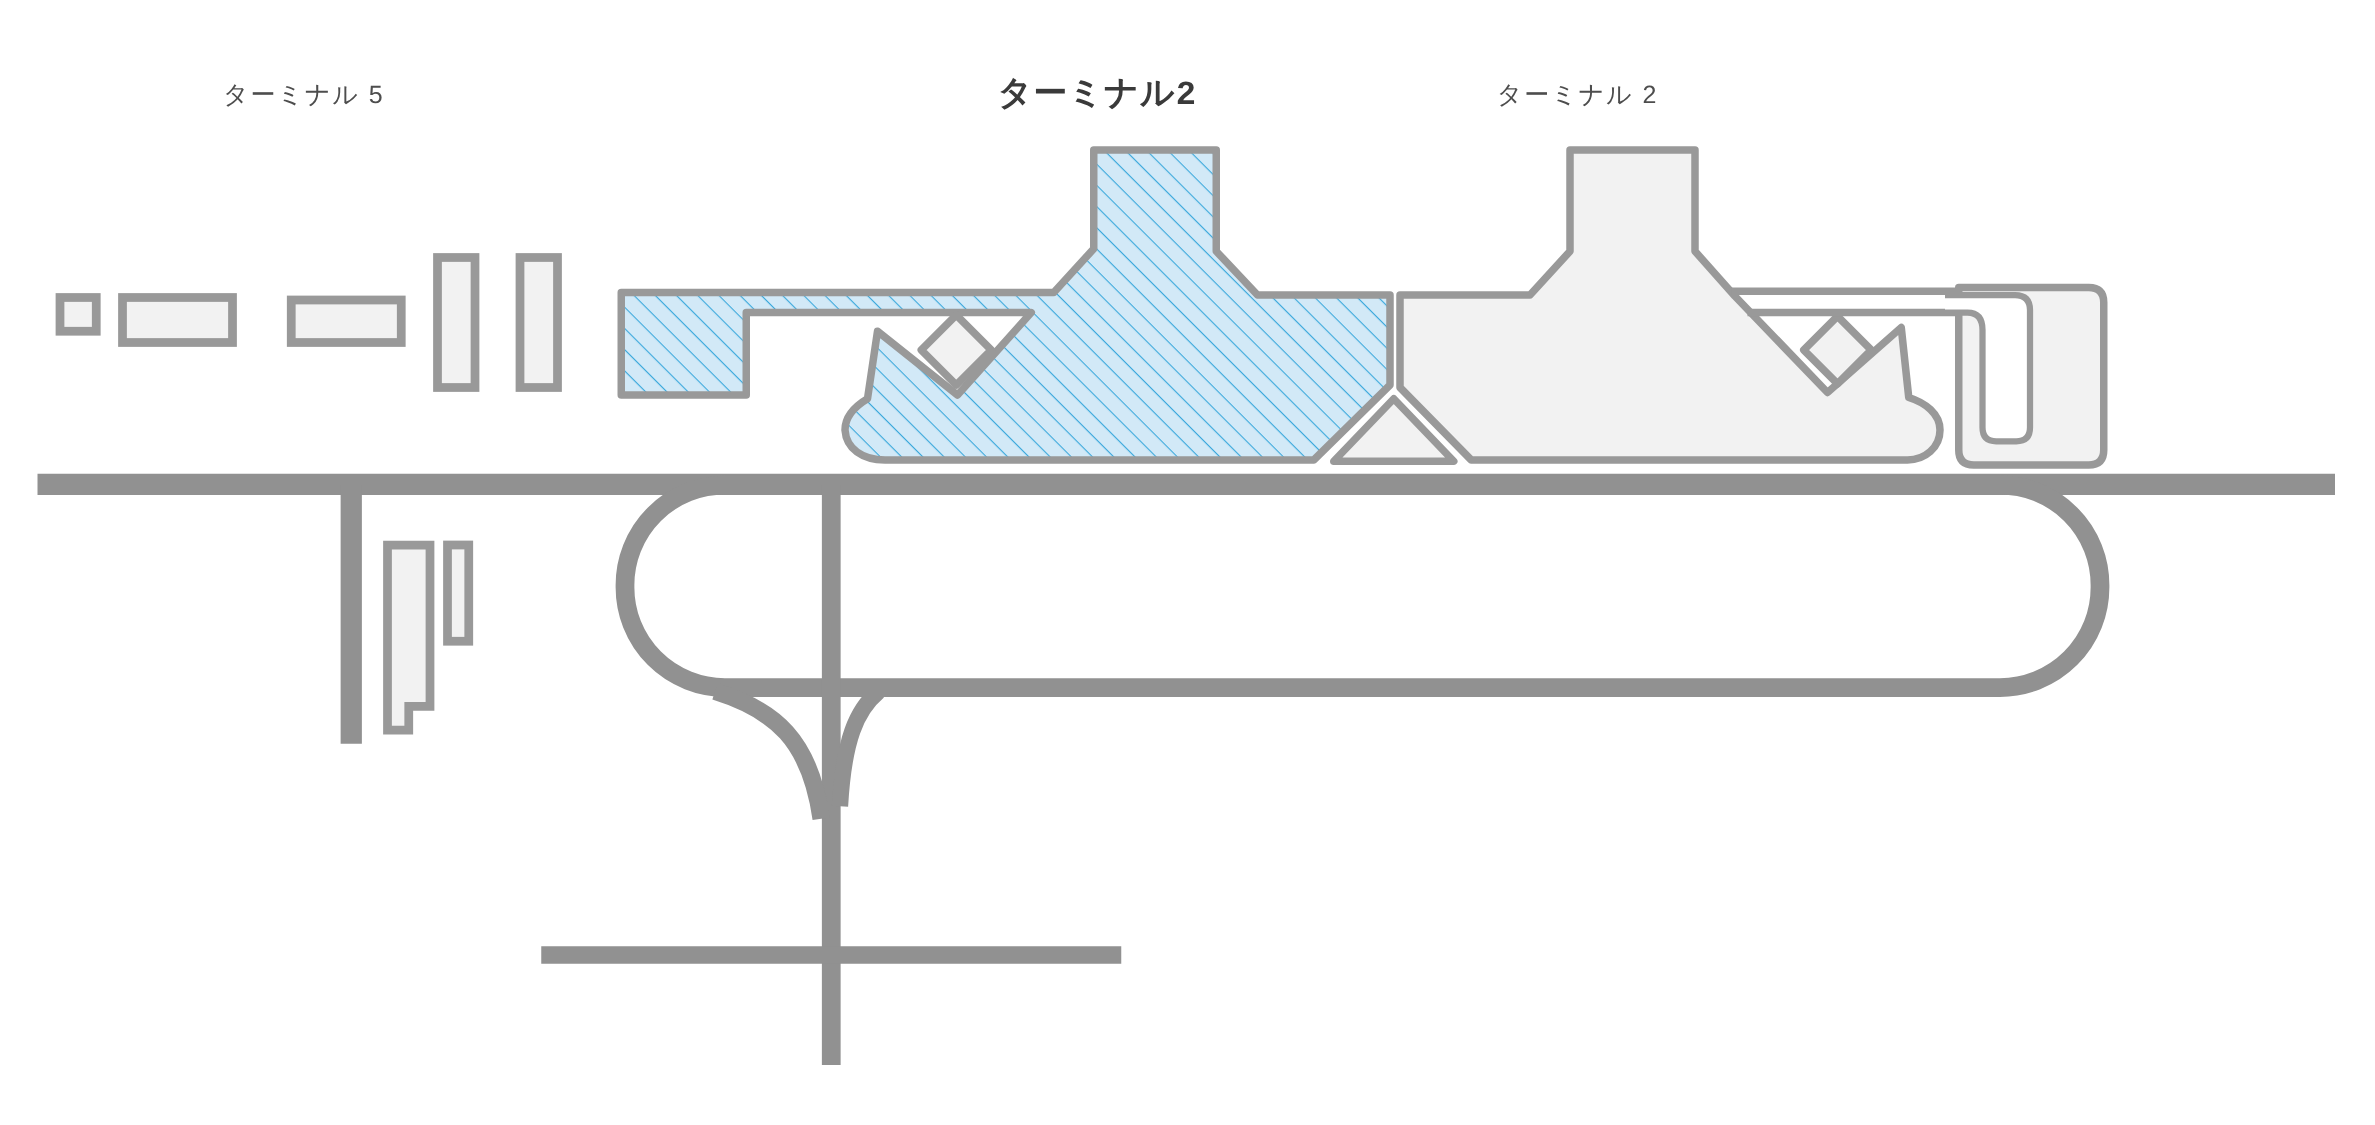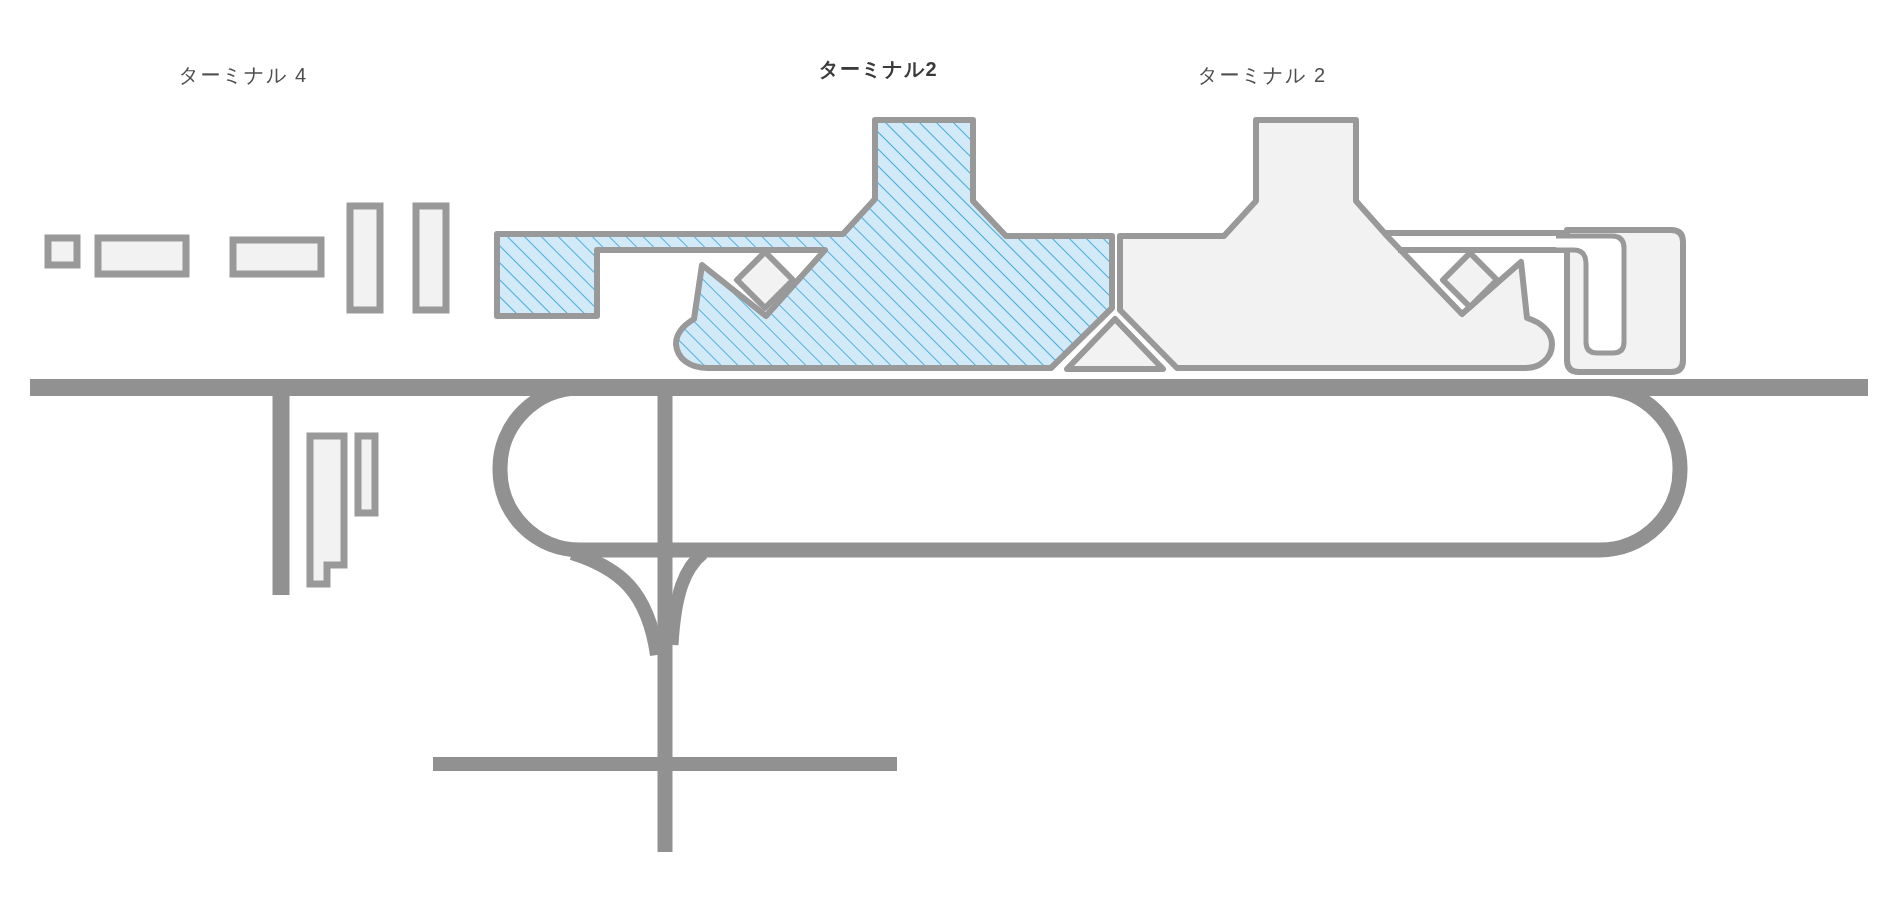--- a/index.html
+++ b/index.html
@@ -14,23 +14,24 @@
     position:absolute;
     transform:translateX(-50%);
     color:var(--label-color,#4d4d4d);
     font-size:20px;
     letter-spacing:1.5px;
     white-space:nowrap;
     user-select:none;
   }
   .terminal-label.highlight{
     color:var(--label-highlight-color,#3a3a3a);
-    font-size:20px;
+    font-size:27px;
     font-weight:600;
     letter-spacing:1px;
+    font-family:Liberation Mono, monospace;
   }
 
   .road{stroke:var(--road,#919191);fill:none;}
   .road-fill{fill:var(--road,#919191);stroke:none;}
   .t-fill{fill:var(--terminal-fill,#f2f2f2);stroke:var(--outline,#999999);stroke-width:6;stroke-linejoin:round;}
   .t-highlight{fill:url(#hatch);stroke:var(--outline,#999999);stroke-width:6;stroke-linejoin:round;}
   .outline-only{fill:none;stroke:var(--outline,#999999);stroke-linejoin:round;}
   .bldg{fill:var(--terminal-fill,#f2f2f2);stroke:var(--outline,#999999);stroke-width:7;stroke-linejoin:miter;}
 </style>
 </head>
@@ -92,16 +93,16 @@
       <line class="outline-only" x1="1398" y1="250" x2="1567" y2="250" stroke-width="6"></line>
 
       <path class="t-fill" d="M 1567,230 L 1671,230 Q 1683,230 1683,242 L 1683,360 Q 1683,372 1671,372 L 1579,372 Q 1567,372 1567,360 Z"></path>
       <path d="M 1556,236 L 1612,236 Q 1624,236 1624,248 L 1624,342 Q 1624,353 1613,353 L 1597,353 Q 1586,353 1586,342 L 1586,264 Q 1586,250 1574,250 L 1556,250 Z" fill="#ffffff" stroke="none"></path>
       <path d="M 1556,236 L 1612,236 Q 1624,236 1624,248 L 1624,342 Q 1624,353 1613,353 L 1597,353 Q 1586,353 1586,342 L 1586,264 Q 1586,250 1574,250 L 1556,250" fill="none" stroke="#999999" stroke-width="5"></path>
     </g>
 
     <path class="t-fill" d="M 1067,369 L 1115,319 L 1163,369 Z"></path>
   </svg>
 
-  <div class="terminal-label" style="left:243px;top:62px;">ターミナル 4</div>
+  <div class="terminal-label" style="left:243px;top:62px;">ターミナル 5</div>
   <div class="terminal-label highlight" style="left:878px;top:56px;">ターミナル2</div>
   <div class="terminal-label" style="left:1262px;top:62px;">ターミナル 2</div>
 </div>
 
 </body></html>

